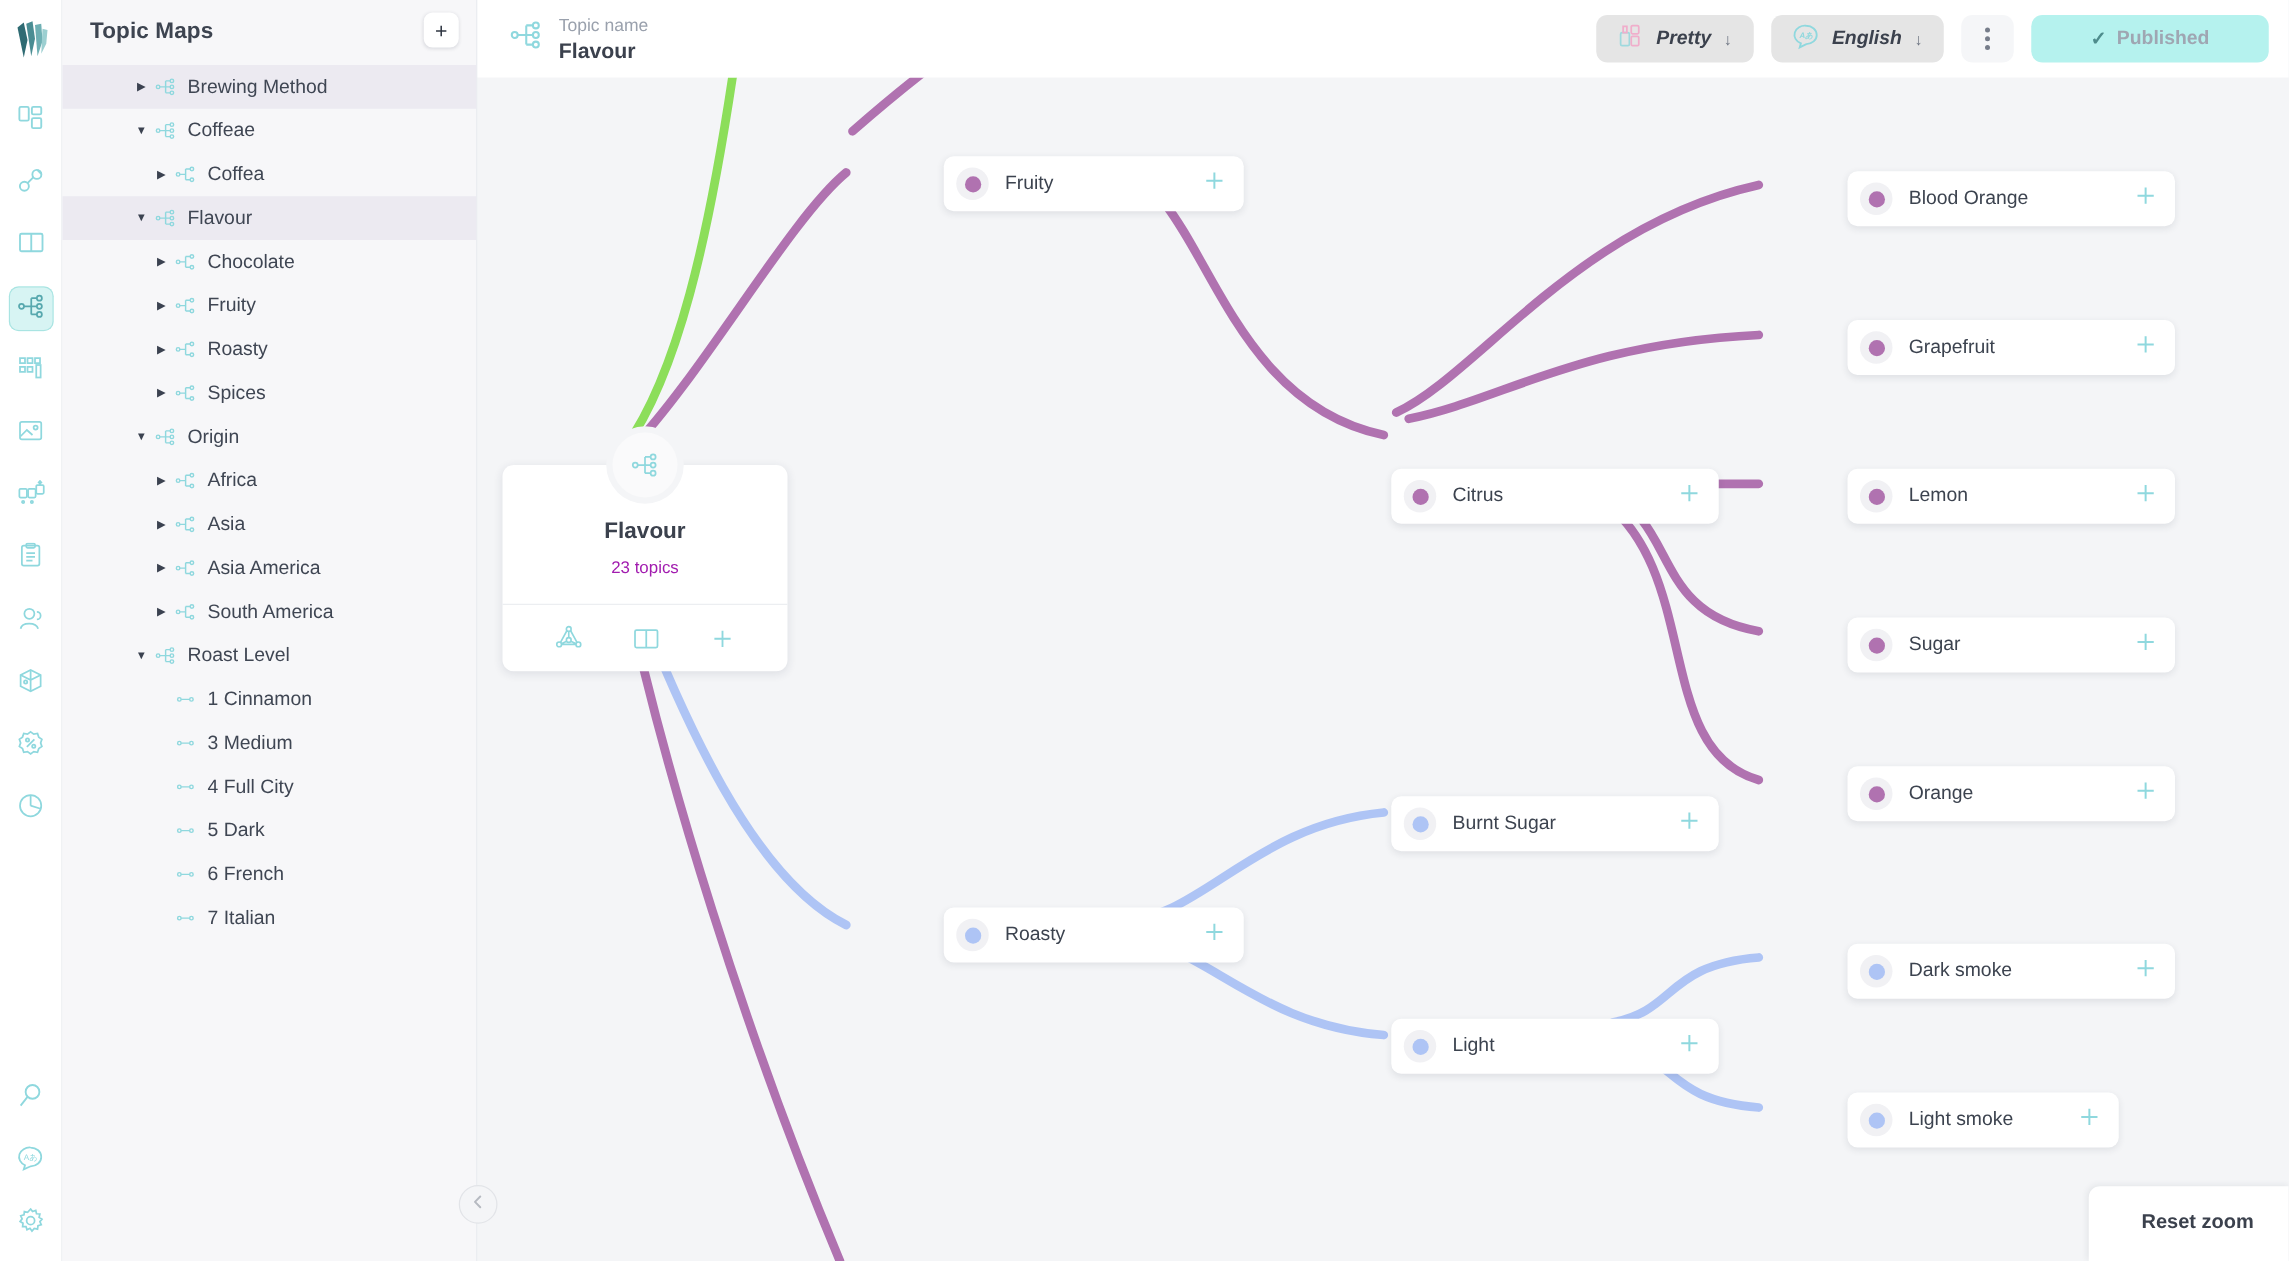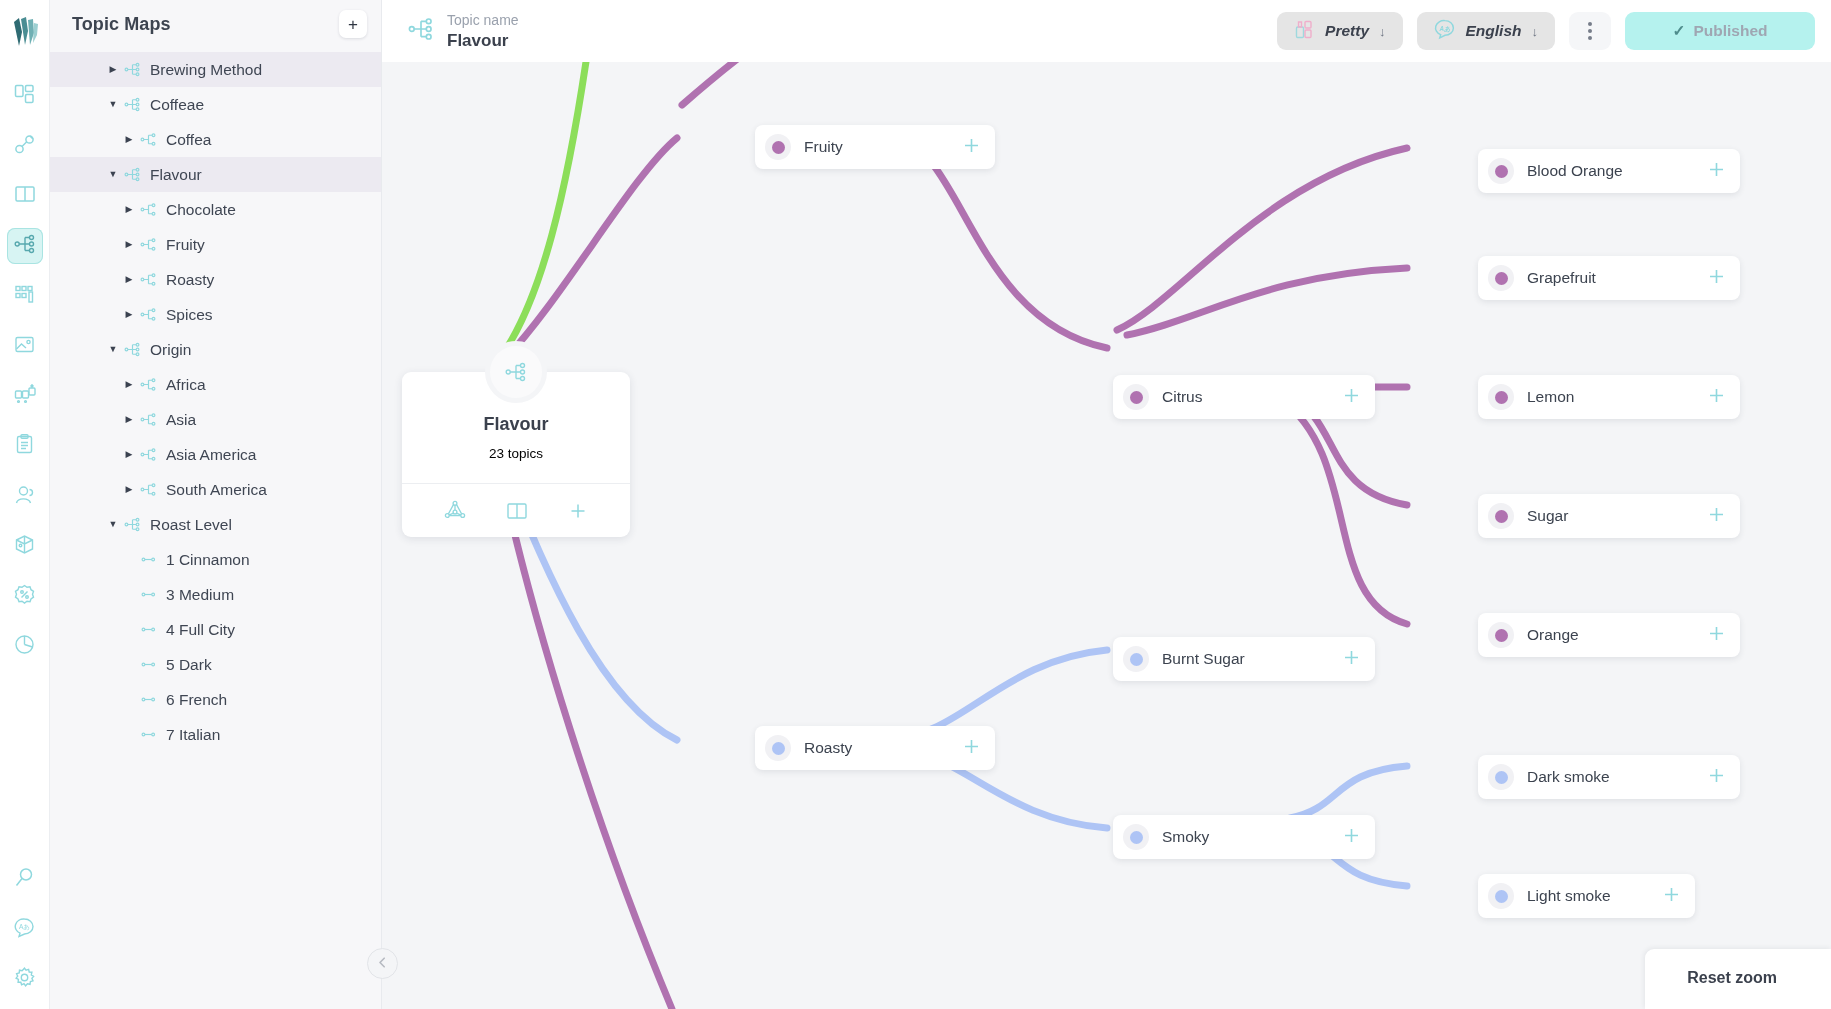--- a/index.html
+++ b/index.html
@@ -126,31 +126,31 @@
     box-shadow: 0 2px 8px rgba(40,50,70,.11); z-index: 3;
   }
   .center-badge {
     position: absolute; left: 50%; top: -26px; transform: translateX(-50%);
     width: 52px; height: 52px; border-radius: 50%; background: #fafafb;
     display: flex; align-items: center; justify-content: center;
     box-shadow: 0 0 0 5px #f4f5f7;
   }
   .center-body { padding: 42px 0 22px; text-align: center; }
   .center-name { font-size: 18px; font-weight: bold; color: #3b414d; }
-  .center-sub { font-size: 13.5px; color: #000000; margin-top: 11px; }
+  .center-sub { font-size: 13.5px; color: #a21caf; margin-top: 11px; }
   .center-actions {
     border-top: 1px solid #eceef1; height: 54px;
     display: flex; align-items: center; justify-content: center; gap: 40px;
   }
   .center-actions .act { cursor: pointer; display: flex; align-items: center; justify-content: center; }
 
   .reset-zoom {
     position: absolute; right: 0px; bottom: 0px;
     background: #fff; border-radius: 9px 0 0 0;
-    padding: 20px 54px 22px 42px;
+    padding: 20px 28px 22px 42px;
     font-size: 16px; font-weight: bold; color: #3b414d;
     box-shadow: -1px -1px 5px rgba(40,50,70,.08); cursor: pointer;
     z-index: 4;
   }
 </style>
 </head>
 <body>
 
 <div id="app">
 
@@ -698,21 +698,21 @@
       <div id="nodes">
           <div class="node" style="left: 373px; top: 63px; width: 240px;">
             <span class="dot-wrap">
               <span class="dot" style="background:#b072b0"></span>
             </span>
             <span class="nlabel">Fruity</span>
             <span class="plus"><svg width="19" height="19" viewBox="0 0 19 19" fill="none" stroke="#8fd8de" stroke-width="1.6">
                 <path d="M9.5 3 V16 M3 9.5 H16"></path>
               </svg></span>
           </div>
-          <div class="node" style="left: 1096px; top: 75px; width: 262px; margin-top: 12px;">
+          <div class="node" style="left: 1096px; top: 75px; width: 262px;">
             <span class="dot-wrap">
               <span class="dot" style="background:#b072b0"></span>
             </span>
             <span class="nlabel">Blood Orange</span>
             <span class="plus"><svg width="19" height="19" viewBox="0 0 19 19" fill="none" stroke="#8fd8de" stroke-width="1.6">
                 <path d="M9.5 3 V16 M3 9.5 H16"></path>
               </svg></span>
           </div>
           <div class="node" style="left: 1096px; top: 194px; width: 262px;">
             <span class="dot-wrap">
@@ -783,21 +783,21 @@
             </span>
             <span class="nlabel">Dark smoke</span>
             <span class="plus"><svg width="19" height="19" viewBox="0 0 19 19" fill="none" stroke="#8fd8de" stroke-width="1.6">
                 <path d="M9.5 3 V16 M3 9.5 H16"></path>
               </svg></span>
           </div>
           <div class="node" style="left: 731px; top: 753px; width: 262px;">
             <span class="dot-wrap">
               <span class="dot" style="background:#aec4f5"></span>
             </span>
-            <span class="nlabel">Smoky</span>
+            <span class="nlabel">Light</span>
             <span class="plus"><svg width="19" height="19" viewBox="0 0 19 19" fill="none" stroke="#8fd8de" stroke-width="1.6">
                 <path d="M9.5 3 V16 M3 9.5 H16"></path>
               </svg></span>
           </div>
           <div class="node" style="left: 1096px; top: 812px; width: 217px;">
             <span class="dot-wrap">
               <span class="dot" style="background:#aec4f5"></span>
             </span>
             <span class="nlabel">Light smoke</span>
             <span class="plus"><svg width="19" height="19" viewBox="0 0 19 19" fill="none" stroke="#8fd8de" stroke-width="1.6">

